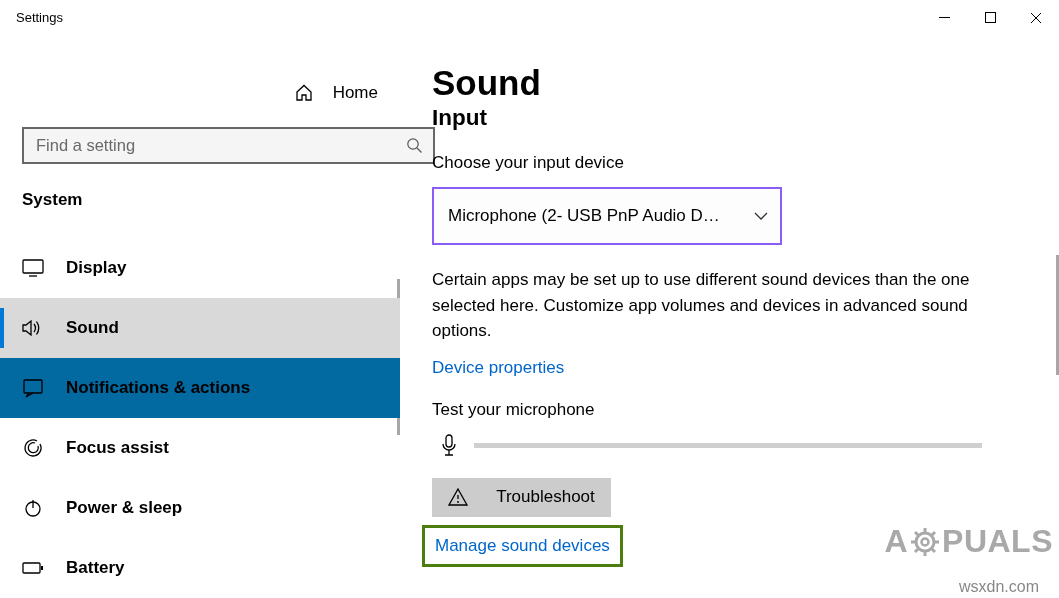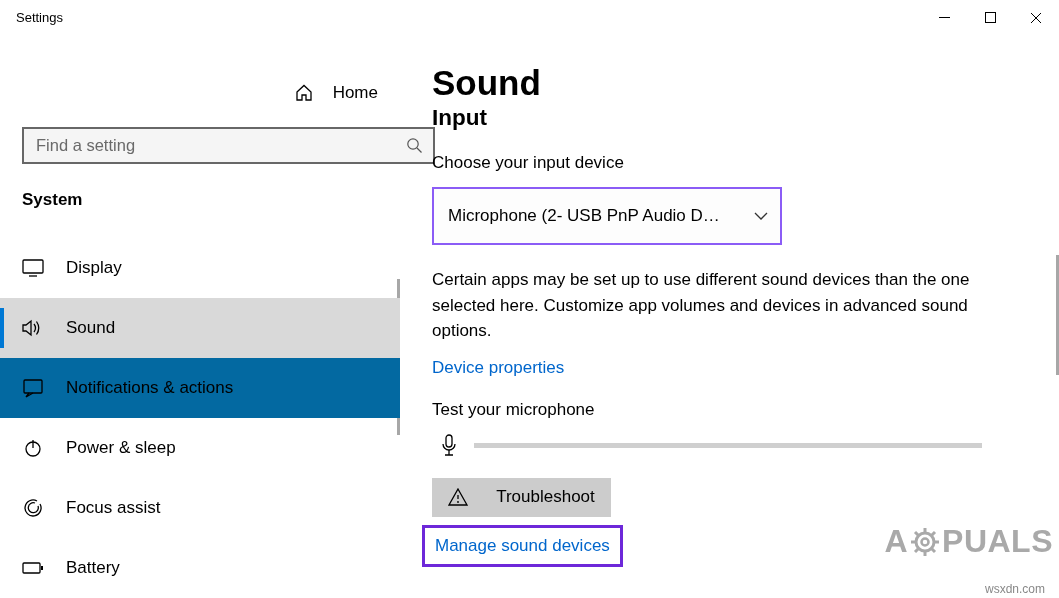--- a/index.html
+++ b/index.html
@@ -103,20 +103,21 @@
     .category-label {
       font-size: 17px;
       font-weight: 600;
       color: #000;
       padding: 0 22px;
       margin-bottom: 28px;
     }
     .sidebar-items {
       display: flex;
       flex-direction: column;
+      font-weight: bold;
     }
     .sidebar-item {
       height: 60px;
       display: flex;
       align-items: center;
       gap: 22px;
       padding-left: 22px;
       font-size: 17px;
       color: #000;
       cursor: pointer;
@@ -200,21 +201,21 @@
       margin-bottom: 14px;
     }
     .link {
       font-size: 17px;
       color: #0066cc;
       cursor: pointer;
       margin-bottom: 22px;
       display: inline-block;
     }
     .link.highlighted {
-      border: 3px solid #6d28d9;
+      border: 3px solid #4d7c0f;
       padding: 8px 10px;
       margin-left: -10px;
       margin-top: 4px;
     }
     .mic-row {
       display: flex;
       align-items: center;
       gap: 16px;
       margin-bottom: 20px;
       padding-left: 8px;
@@ -248,23 +249,23 @@
       letter-spacing: 0.5px;
       font-family: Arial, sans-serif;
       display: flex;
       align-items: center;
     }
     .watermark-gear {
       margin: 0 2px;
     }
     .credit {
       position: absolute;
-      right: 14px;
+      right: 20px;
       bottom: 2px;
-      font-size: 12px;
+      font-size: 16px;
       color: #888;
     }
     svg { display: block; }
   </style>
 </head>
 <body>
 
 <div class="titlebar">
   <span class="titlebar-title">Settings</span>
   <div class="window-controls">
@@ -343,35 +344,35 @@
               <rect x="2" y="2" width="18" height="13" rx="1" fill="none" stroke="#000" stroke-width="1.3"></rect>
               <path d="M7 15 L4 19 L11 15" fill="none" stroke="#000" stroke-width="1.3"></path>
             </svg>
         </span>
         <span>Notifications &amp; actions</span>
       </div>
 
       <div class="sidebar-item">
         <span class="sidebar-icon">
           <svg width="20" height="20" viewBox="0 0 20 20">
+              <path d="M14 3 A8 8 0 1 0 17 6" fill="none" stroke="#000" stroke-width="1.3"></path>
+              <path d="M12 5 A5 5 0 1 0 15 8" fill="none" stroke="#000" stroke-width="1.3"></path>
+            </svg>
+        </span>
+        <span>Focus assist</span>
+      </div>
+
+      <div class="sidebar-item">
+        <span class="sidebar-icon">
+          <svg width="20" height="20" viewBox="0 0 20 20">
               <circle cx="10" cy="11" r="7" fill="none" stroke="#000" stroke-width="1.3"></circle>
               <path d="M10 2 V10" stroke="#000" stroke-width="1.3"></path>
             </svg>
         </span>
         <span>Power &amp; sleep</span>
-      </div>
-
-      <div class="sidebar-item">
-        <span class="sidebar-icon">
-          <svg width="20" height="20" viewBox="0 0 20 20">
-              <path d="M14 3 A8 8 0 1 0 17 6" fill="none" stroke="#000" stroke-width="1.3"></path>
-              <path d="M12 5 A5 5 0 1 0 15 8" fill="none" stroke="#000" stroke-width="1.3"></path>
-            </svg>
-        </span>
-        <span>Focus assist</span>
       </div>
 
       <div class="sidebar-item">
         <span class="sidebar-icon">
           <svg width="22" height="14" viewBox="0 0 22 14">
               <rect x="1" y="2" width="17" height="10" rx="1" fill="none" stroke="#000" stroke-width="1.3"></rect>
               <rect x="19" y="5" width="2" height="4" fill="#000"></rect>
             </svg>
         </span>
         <span>Battery</span>

